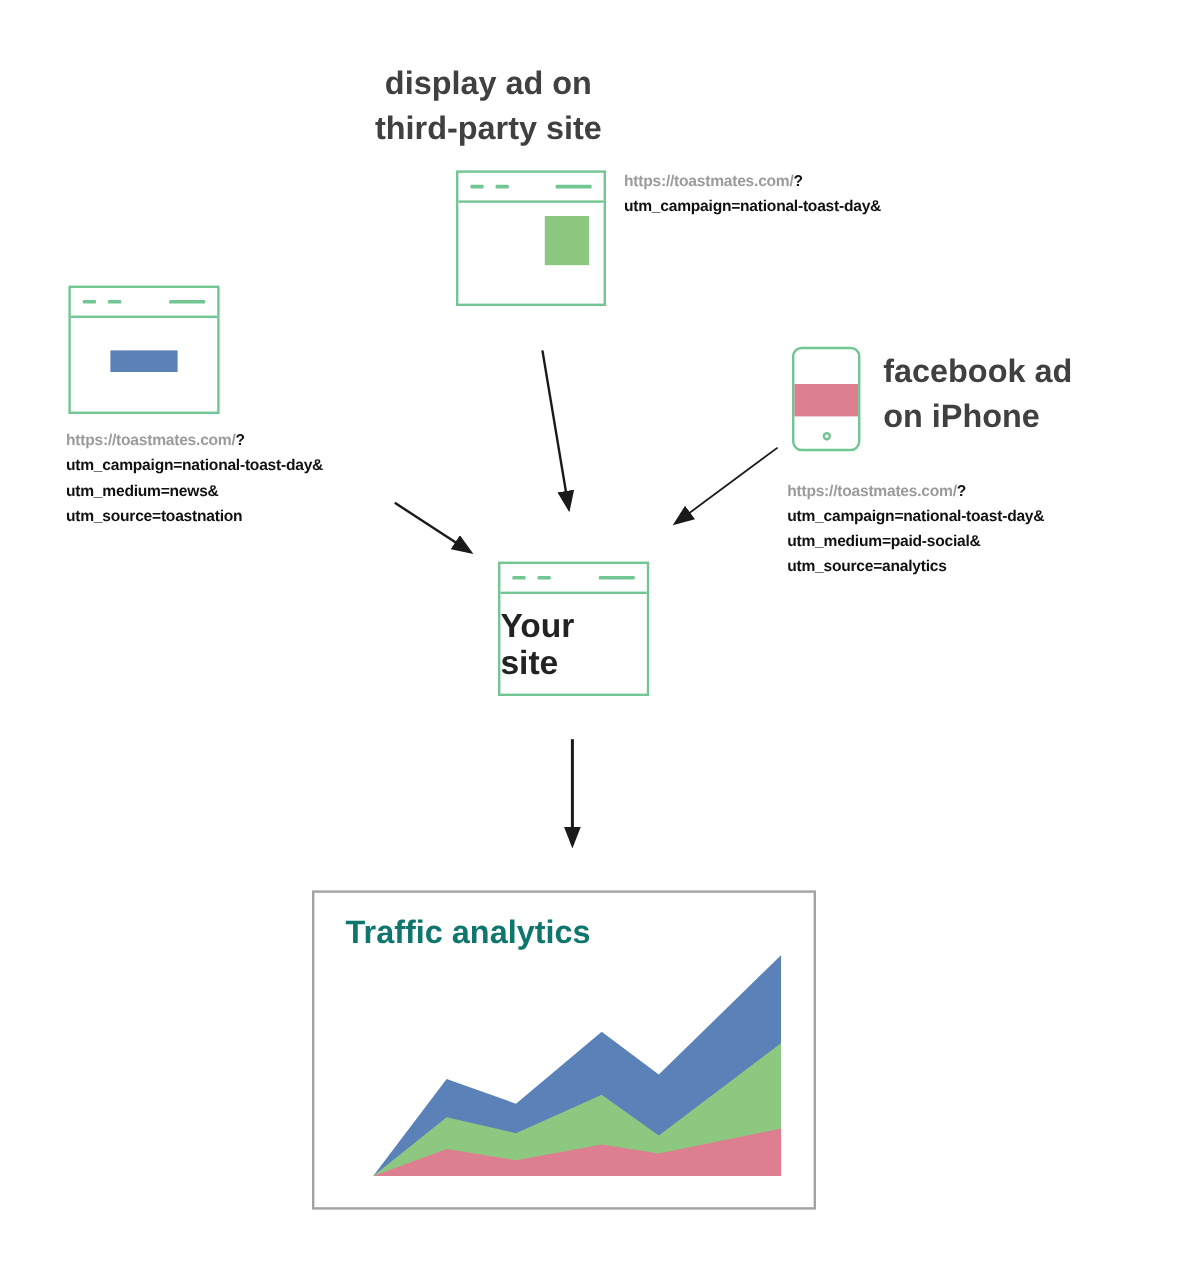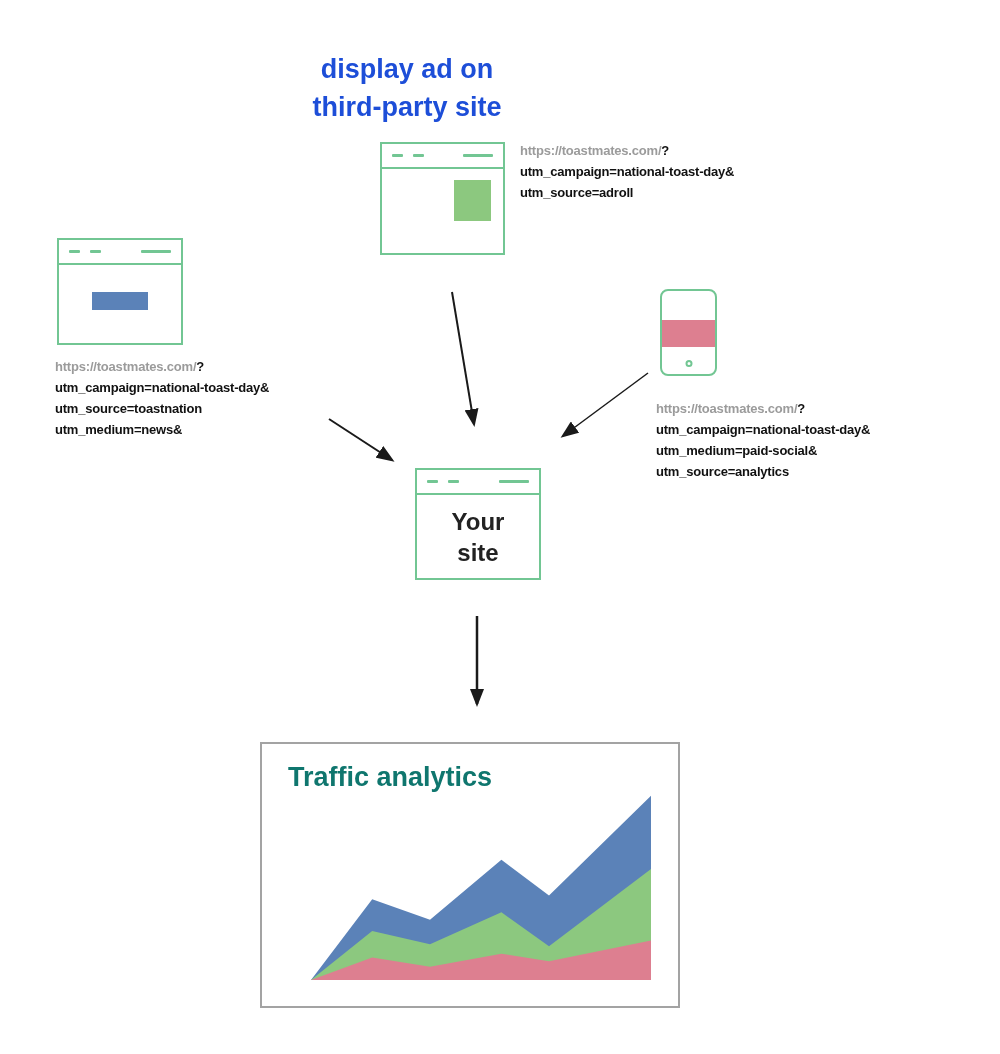--- a/index.html
+++ b/index.html
@@ -10,21 +10,21 @@
     background: #ffffff;
     font-family: "Liberation Sans", "DejaVu Sans", sans-serif;
     color: #1a1a1a;
     overflow: hidden;
   }
   .h {
     position: absolute;
     font-weight: bold;
     font-size: 27px;
     line-height: 38px;
-    color: #1d4ed8;
+    color: #404040;
     white-space: pre-line;
   }
   .h.center { text-align: center; }
 
   
   .browser {
     position: absolute;
     border: 2px solid var(--green);
     background: #ffffff;
     box-sizing: border-box;
@@ -86,22 +86,22 @@
     line-height: 21px;
     color: #111;
     letter-spacing: -0.2px;
   }
   .url-block .gray { color: var(--gray_text); }
 
   
   .site-label {
     position: absolute;
     left: 0; right: 0; top: 36px;
-    text-align: center;
-    font-size: 24px;
+    text-align: left;
+    font-size: 28px;
     font-weight: 600;
     line-height: 31px;
     white-space: pre-line;
     color: #222;
   }
 
   
   .analytics {
     position: absolute;
     left: 260px; top: 742px;
@@ -142,45 +142,46 @@
       <span class="dash s"></span>
       <span class="dash s"></span>
       <span class="dash l"></span>
     </div>
     <div class="ad-square"></div>
   </div>
 
   <div class="url-block" style="left:520px; top:140px; width:340px;">
     <div><span class="gray">https://toastmates.com/</span><span>?</span></div>
     <div>utm_campaign=national-toast-day&amp;</div>
-    <div>utm_source=adroll</div>
   </div>
 
 
   <div class="browser" style="left:57px; top:238px; width:126px; height:107px;">
     <div class="browser-top">
       <span class="dash s"></span>
       <span class="dash s"></span>
       <span class="dash l"></span>
     </div>
     <div class="link-rect"></div>
   </div>
 
   <div class="url-block" style="left:55px; top:356px; width:340px;">
     <div><span class="gray">https://toastmates.com/</span><span>?</span></div>
     <div>utm_campaign=national-toast-day&amp;</div>
+    <div>utm_medium=news&amp;</div>
     <div>utm_source=toastnation</div>
-    <div>utm_medium=news&amp;</div>
   </div>
 
   <div class="phone" style="left:660px; top:289px; width:57px; height:87px;">
     <div class="phone-band"></div>
     <div class="phone-dot"></div>
   </div>
 
+  <div class="h" style="left:736px; top:290px; width:230px;">facebook ad
+on iPhone</div>
 
   <div class="url-block" style="left:656px; top:398px; width:340px;">
     <div><span class="gray">https://toastmates.com/</span><span>?</span></div>
     <div>utm_campaign=national-toast-day&amp;</div>
     <div>utm_medium=paid-social&amp;</div>
     <div>utm_source=analytics</div>
   </div>
 
   <div class="browser" style="left:415px; top:468px; width:126px; height:112px;">
     <div class="browser-top">

